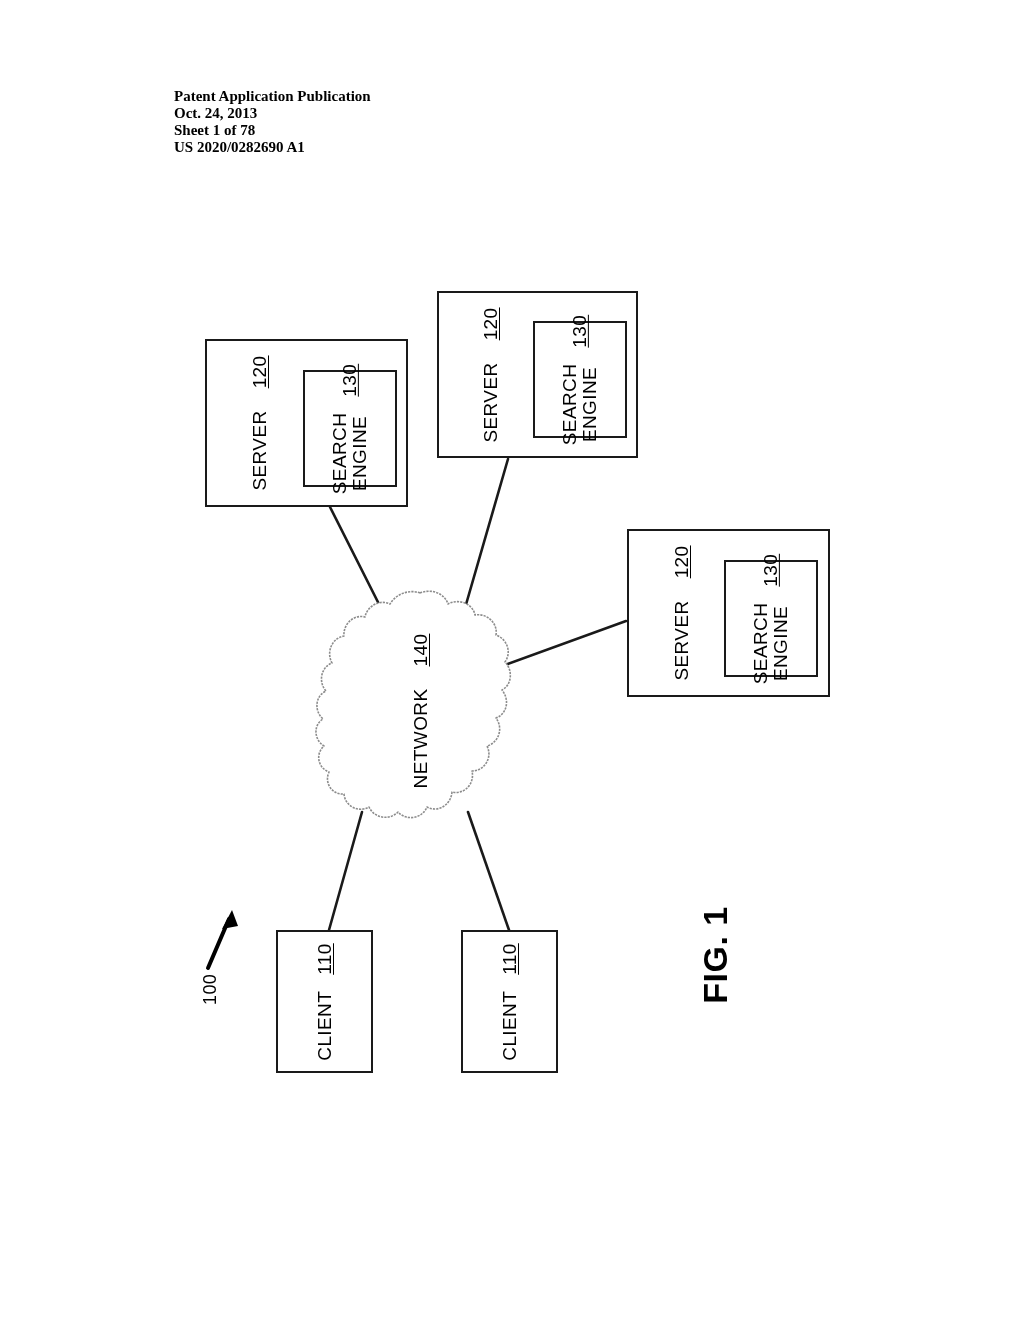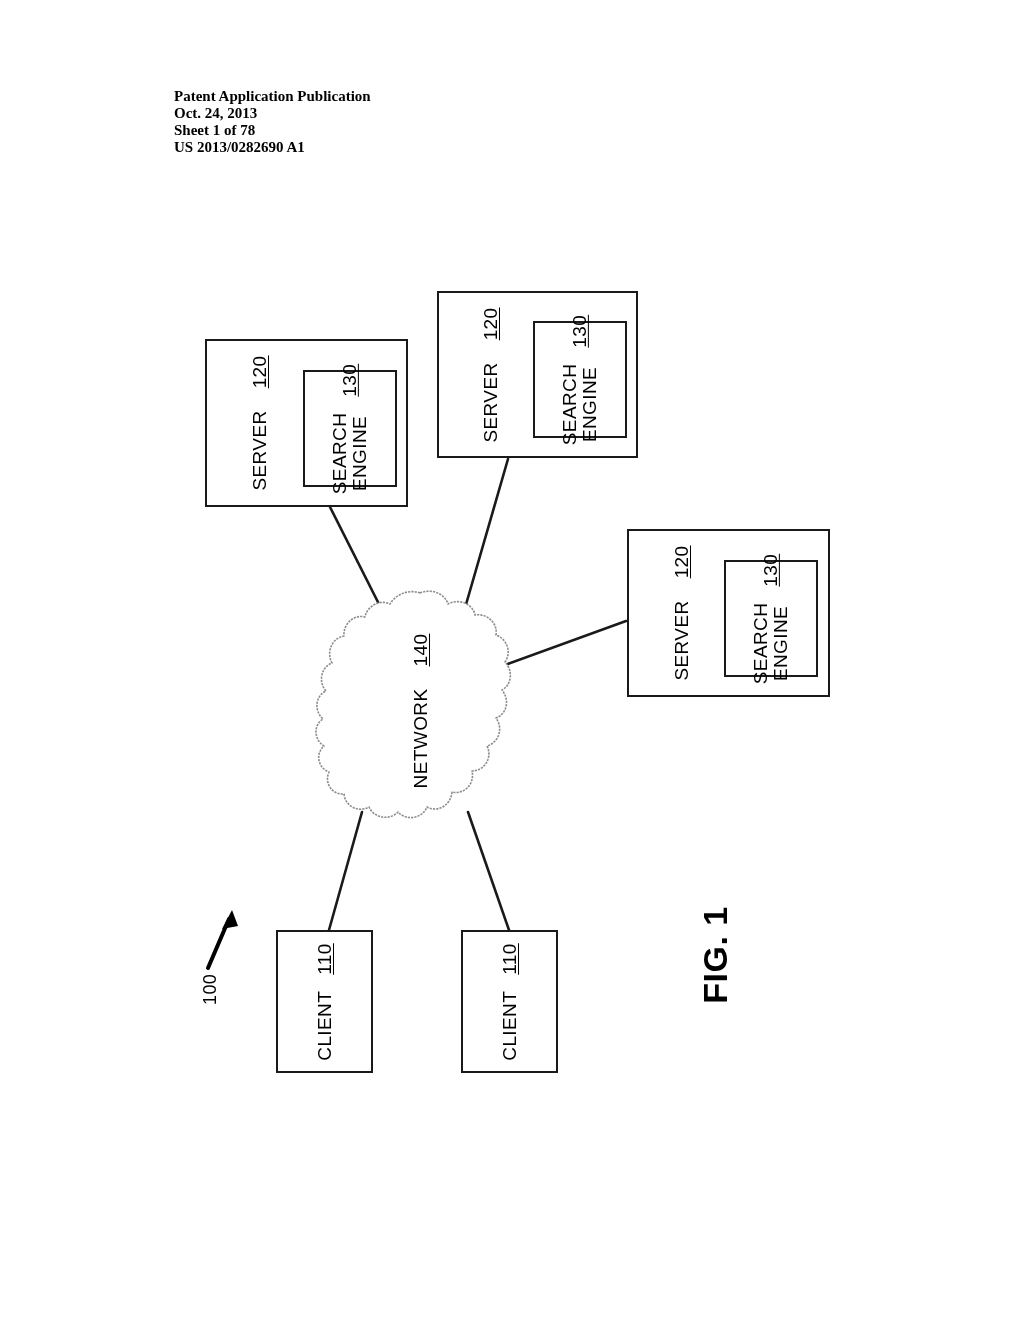--- a/index.html
+++ b/index.html
@@ -135,21 +135,21 @@
 </style>
 </head>
 <body>
 
 <div id="page">
 
   <div class="pub-header">
     <span class="hdr-pub">Patent Application Publication</span>
     <span class="hdr-date">Oct. 24, 2013</span>
     <span class="hdr-sheet">Sheet 1 of 78</span>
-    <span class="hdr-num">US 2013/0282690 A1</span>
+    <span class="hdr-num">US 2020/0282690 A1</span>
   </div>
 
   <div id="diagram">
 
     <svg id="lines" viewBox="0 0 1024 1320">
 
       <line x1="330" y1="507" x2="386" y2="618" stroke="#1a1a1a" stroke-width="2.6" stroke-linecap="round"></line>
 
       <line x1="508" y1="459" x2="465" y2="608" stroke="#1a1a1a" stroke-width="2.6" stroke-linecap="round"></line>
 

